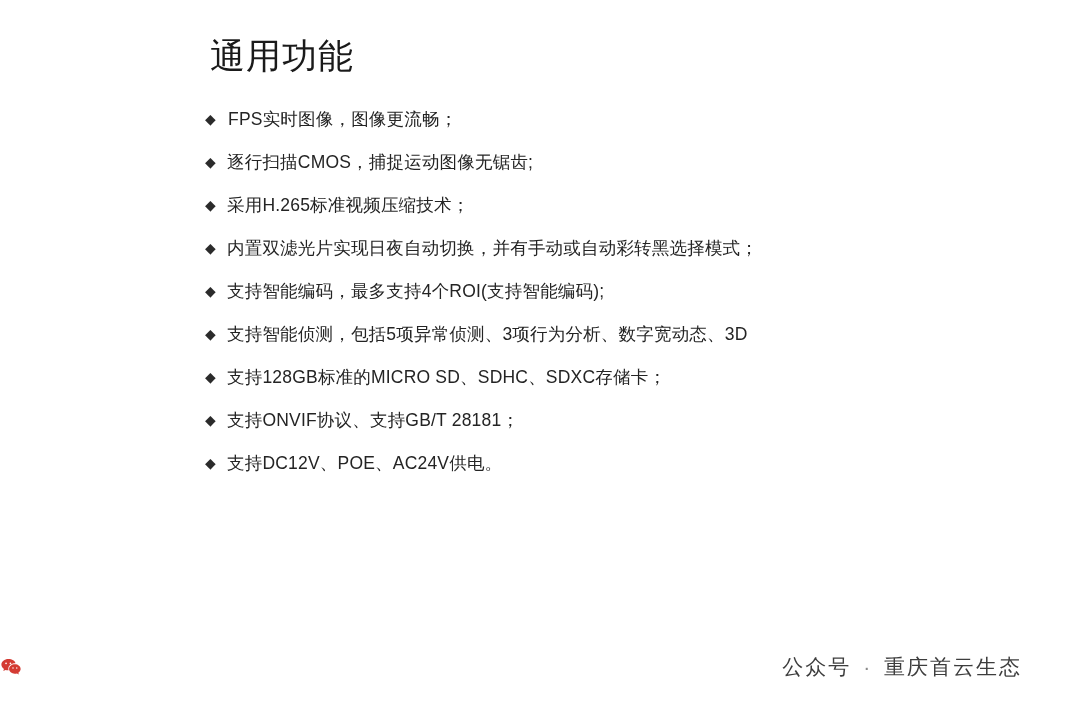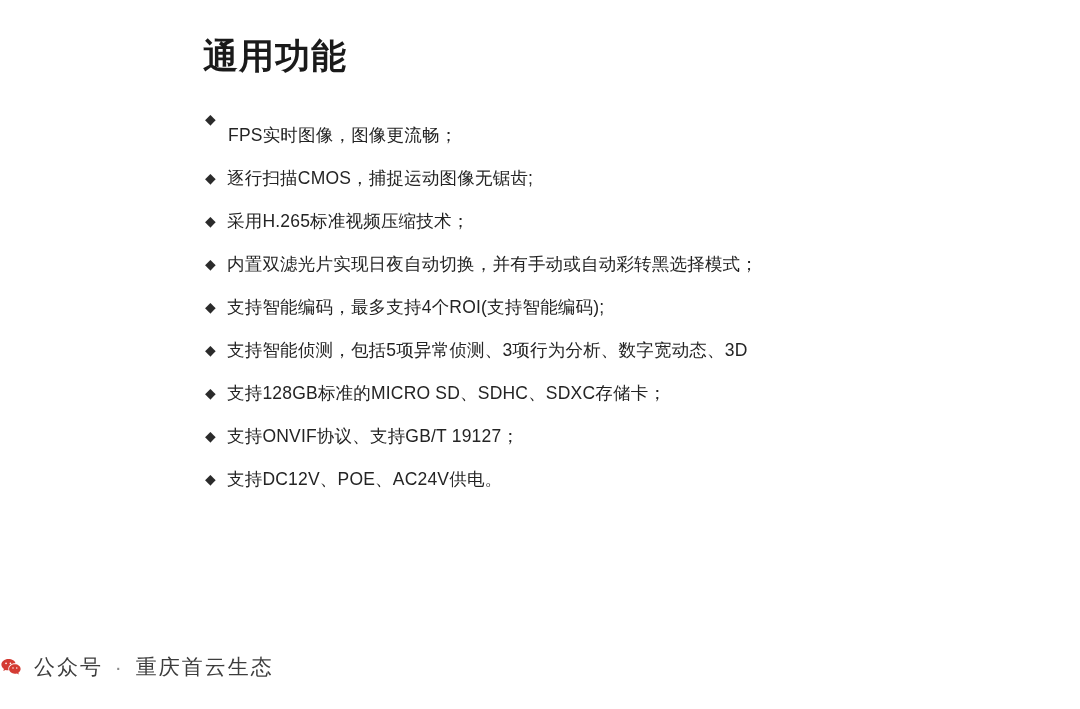--- a/index.html
+++ b/index.html
@@ -15,24 +15,24 @@
     color: #1d1d1f;
     position: relative;
   }
   .page {
     position: absolute;
     inset: 0;
     background: #ffffff;
   }
   .title {
     position: absolute;
-    left: 203px;
+    left: 210px;
     top: 33px;
     font-size: 35px;
-    font-weight: 700;
+    font-weight: 400;
     letter-spacing: 1px;
     color: #1a1a1a;
   }
   .bullets {
     position: absolute;
     left: 205px;
     top: 105px;
     width: 700px;
   }
   .bullet-row {
@@ -51,29 +51,28 @@
   .bullet-text {
     flex: 1 1 auto;
     font-size: 17.5px;
     line-height: 29px;
     color: #242424;
     letter-spacing: 0.2px;
   }
   .bullet-text .line2 {
     display: block;
     padding-left: 1px;
-    margin-top: 16px;
   }
   .footer {
     position: absolute;
     left: 0;
     right: 0;
     bottom: 28px;
     display: flex;
-    justify-content: flex-start;
+    justify-content: space-between;
     align-items: center;
     padding-right: 58px;
     box-sizing: border-box;
   }
   .wechat-icon {
     width: 22px;
     height: 22px;
     margin-right: 12px;
     display: inline-block;
     position: relative;
@@ -143,21 +142,21 @@
     <div class="bullet-row">
       <span class="diamond">◆</span>
       <span class="bullet-text">
         <span>支持128GB标准的MICRO SD、SDHC、SDXC存储卡；</span>
       </span>
     </div>
 
     <div class="bullet-row">
       <span class="diamond">◆</span>
       <span class="bullet-text">
-        <span>支持ONVIF协议、支持GB/T 19127；</span>
+        <span>支持ONVIF协议、支持GB/T 28181；</span>
       </span>
     </div>
 
     <div class="bullet-row">
       <span class="diamond">◆</span>
       <span class="bullet-text">
         <span>支持DC12V、POE、AC24V供电。</span>
       </span>
     </div>
 

